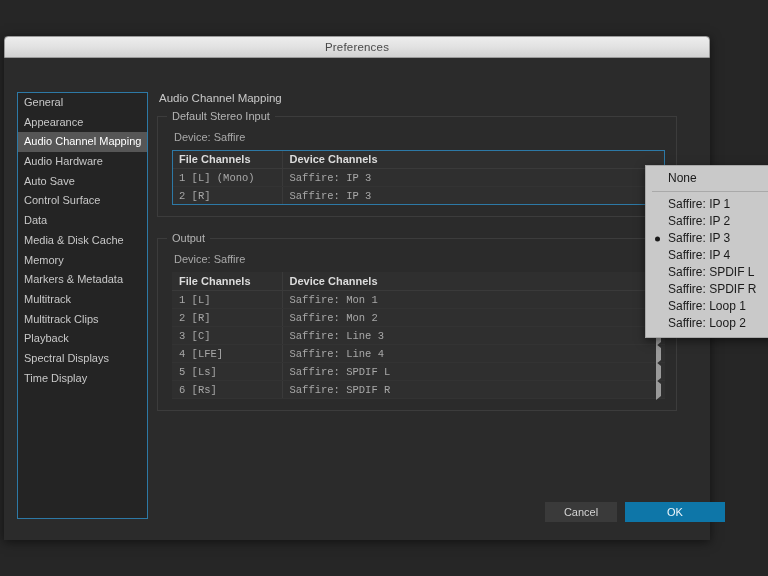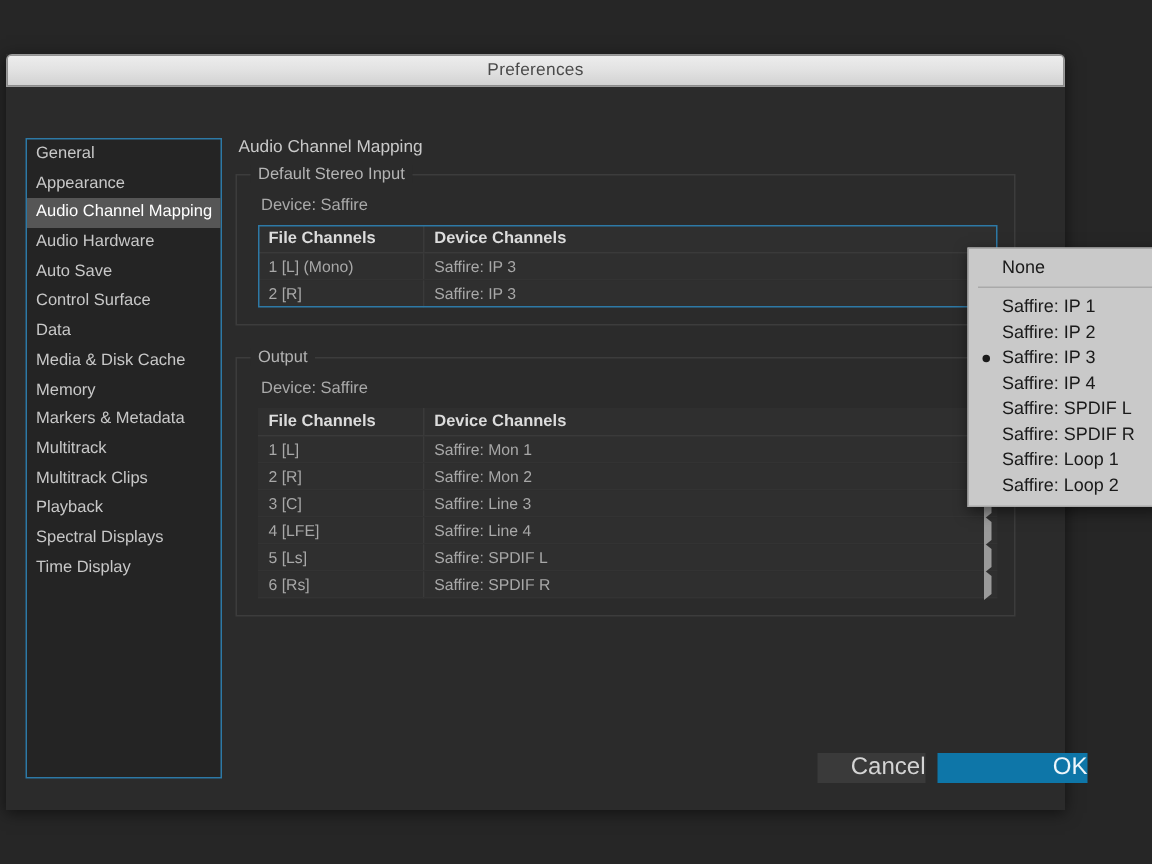--- a/index.html
+++ b/index.html
@@ -70,20 +70,21 @@
     text-align: left; font-size: 11px; font-weight: bold; color: #dcdcdc;
     padding: 3px 0 3px 7px; background: #2f2f2f;
     border-bottom: 1px solid #3a3a3a;
   }
   table.chanmap td {
     font-size: 10.5px; color: #a8a8a8;
     padding: 2.5px 0 2.5px 7px;
     background: #2f2f2f;
     border-bottom: 1px solid #333333;
     position: relative;
+    font-family: Liberation Mono, monospace;
   }
   table.chanmap tr td:first-child { border-right: 1px solid #3a3a3a; }
   table.chanmap th:first-child { border-right: 1px solid #3a3a3a; width: 110px; }
   .arrow-cell { position: absolute; right: 4px; top: 50%; transform: translateY(-50%); }
   .tri-right {
     width: 0; height: 0;
     border-left: 5px solid #9a9a9a;
     border-top: 4px solid transparent;
     border-bottom: 4px solid transparent;
   }
@@ -92,22 +93,22 @@
   .focus-ring {
     position: absolute; left: 0; top: 0; right: 0; bottom: 0;
     border: 1px solid #2d79a6; pointer-events: none;
   }
   .table-wrap { position: relative; }
 
   
   .footer { position: absolute; left: 0; bottom: 0; width: 706px; height: 48px; }
   .btn {
     position: absolute; top: 10px;
-    height: 20px; line-height: 20px; text-align: right;
-    font-size: 16px; border: none; cursor: default;
+    height: 20px; line-height: 20px; text-align: center;
+    font-size: 11px; border: none; cursor: default;
   }
   .btn-cancel { left: 541px; width: 72px; background: #3a3a3a; color: #d4d4d4; }
   .btn-ok { left: 621px; width: 100px; background: #0e76a8; color: #eef6fb; }
 
   
   .ctxmenu {
     position: absolute; left: 645px; top: 165px;
     width: 130px;
     background: #c9c9c9;
     border: 1px solid #a8a8a8;

